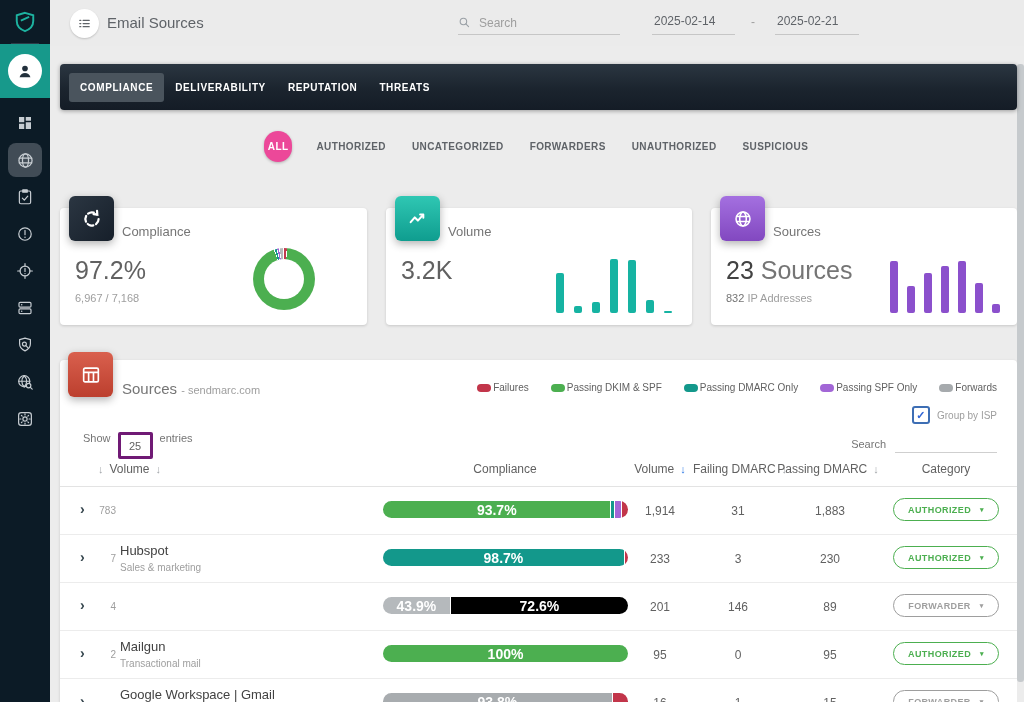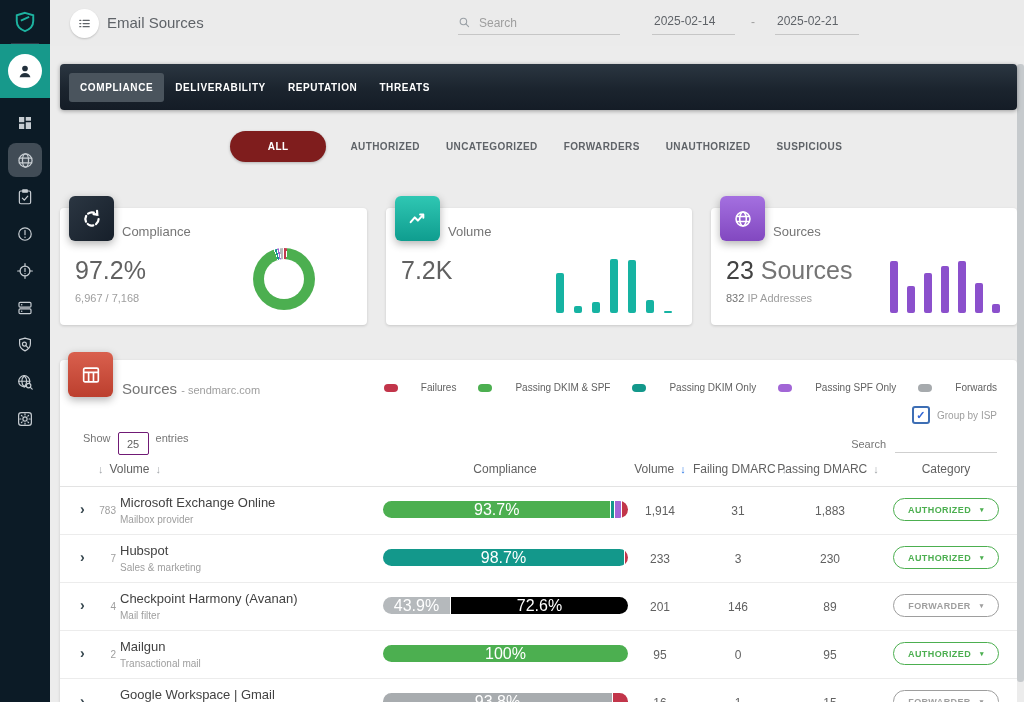--- a/index.html
+++ b/index.html
@@ -39,21 +39,21 @@
   
   #tabbar{position:absolute;left:60px;top:64px;width:957px;height:46px;border-radius:4px;
           background:linear-gradient(180deg,#2b3641 0%,#1b242e 55%,#141c26 100%);
           box-shadow:0 1px 4px rgba(0,0,0,.35);display:flex;align-items:center;padding-left:9px;box-sizing:border-box;z-index:10}
   .tab{font-size:10px;font-weight:bold;color:#fff;letter-spacing:.6px;padding:9px 11px;border-radius:3px;cursor:pointer}
   .tab.active{background:#4a545d}
   
   #filters{position:absolute;left:50px;top:129px;width:974px;height:34px;display:flex;align-items:center;
            justify-content:center;gap:22px}
   .filter{font-size:10px;font-weight:bold;color:#5f6368;letter-spacing:.4px;cursor:pointer;padding:4px 2px}
-  .filter.active{background:#7f1d1d;color:#fff;border-radius:16px;padding:10px 38px;box-shadow:0 1px 3px rgba(0,0,0,.25)}
+  .filter.active{background:#ec4899;color:#fff;border-radius:16px;padding:10px 4px;box-shadow:0 1px 3px rgba(0,0,0,.25)}
   
   .card{position:absolute;top:208px;height:117px;background:#fff;border-radius:4px;box-shadow:0 1px 3px rgba(0,0,0,.16)}
   #card-compliance{left:60px;width:307px}
   #card-volume{left:386px;width:306px}
   #card-sources{left:711px;width:306px}
   .card-icon{position:absolute;left:9px;top:-12px;width:45px;height:45px;border-radius:6px;display:flex;
              align-items:center;justify-content:center;box-shadow:0 3px 8px rgba(0,0,0,.3)}
   .icon-dark{background:linear-gradient(135deg,#2b3642,#161f2a)}
   .icon-teal{background:linear-gradient(180deg,#2fc7b3,#0f9d8f)}
   .icon-purple{background:linear-gradient(180deg,#a470e0,#8248c0)}
@@ -70,44 +70,44 @@
   #src-chart{right:17px;height:52px;gap:9px}
   .mini-bar{width:8px;border-radius:2px}
   
   #panel{position:absolute;left:60px;top:360px;width:957px;height:342px;background:#fff;
          border-radius:4px 4px 0 0;box-shadow:0 1px 3px rgba(0,0,0,.16)}
   .panel-icon{position:absolute;left:8px;top:-8px;width:45px;height:45px;border-radius:6px;display:flex;
               align-items:center;justify-content:center;box-shadow:0 3px 8px rgba(0,0,0,.3)}
   .panel-title{position:absolute;left:62px;top:20px;font-size:15px;color:#757575}
   .panel-title .domain-sub{font-size:11px;color:#9e9e9e}
   .legend{position:absolute;right:20px;top:22px;display:flex;align-items:center;gap:22px}
-  .legend-item{display:flex;align-items:center;gap:23px;font-size:10px;color:#616161}
+  .legend-item{display:flex;align-items:center;gap:2px;font-size:10px;color:#616161}
   .legend-swatch{width:14px;height:8px;border-radius:4px}
   .groupby{position:absolute;right:20px;top:46px;display:flex;align-items:center;gap:7px;font-size:10px;color:#9e9e9e}
   .checkbox{width:14px;height:14px;border:2px solid #3d6eb4;border-radius:3px;background:#fff;color:#3367d6;
             font-size:11px;font-weight:bold;display:flex;align-items:center;justify-content:center;cursor:pointer}
   .show-entries{position:absolute;left:23px;top:72px;display:flex;align-items:flex-start;gap:7px;font-size:11px;color:#757575}
-  .page-size{width:29px;height:21px;border:1px solid #701a75;border-radius:2px;font-size:11px;color:#616161;
+  .page-size{width:29px;height:21px;border:3px solid #701a75;border-radius:2px;font-size:11px;color:#616161;
              display:flex;align-items:center;justify-content:center;cursor:pointer}
   .table-search{position:absolute;right:20px;top:74px;display:flex;align-items:baseline;gap:9px;font-size:11px;color:#757575}
   .table-search input{border:0;border-bottom:1px solid #cfcfcf;outline:0;width:98px;height:16px;background:transparent;
                       font-family:"Liberation Sans",sans-serif}
   .thead{position:absolute;left:0;top:98px;width:957px;height:28px;border-bottom:1px solid #e3e3e3;font-size:12px;color:#616161}
   .thc{position:absolute;top:4px;transform:translateX(-50%);display:flex;align-items:center;gap:6px;white-space:nowrap;cursor:pointer}
   .th-left{transform:none}
   .arrow{color:#a2a6aa;font-size:11px}
   .arrow.blue{color:#2f7ae5}
   .trow{position:absolute;left:0;width:957px;height:48px;border-bottom:1px solid #ececec}
   .c-chev{position:absolute;left:20px;top:15px;font-size:14px;font-weight:bold;color:#37474f;cursor:pointer}
   .c-count{position:absolute;left:36px;top:19px;width:20px;text-align:right;font-size:10px;color:#9e9e9e}
   .c-name{position:absolute;left:60px;top:9px}
   .rname{font-size:13px;color:#424242}
   .rtype{font-size:10px;color:#9e9e9e;margin-top:4px}
   .c-bar{position:absolute;left:323px;top:15px;width:245px;height:17px;border-radius:9px;overflow:hidden;display:flex;gap:1px}
-  .seg{height:100%;display:flex;align-items:center;justify-content:center;font-size:16px;font-weight:normal;color:#fff;overflow:hidden}
+  .seg{height:100%;display:flex;align-items:center;justify-content:center;font-size:14px;font-weight:bold;color:#fff;overflow:hidden}
   .c-num{position:absolute;top:18px;width:76px;text-align:center;font-size:12px;color:#616161}
   .c-vol{left:562px}.c-fail{left:640px}.c-pass{left:732px}
   .c-pill{position:absolute;left:833px;top:12px;width:106px;height:23px;border:1px solid;border-radius:12px;
           box-sizing:border-box;display:flex;align-items:center;justify-content:center;gap:9px;font-size:9px;
           font-weight:bold;letter-spacing:.4px;cursor:pointer;background:#fff}
   .pill-caret{font-size:7px}
   
   #scrollbar{position:absolute;right:0;top:0;width:7px;height:702px;background:#ececec}
   #scroll-thumb{position:absolute;right:0;top:64px;width:7px;height:618px;background:#c6cacd;border-radius:3px;cursor:pointer}
 </style>
@@ -250,21 +250,21 @@
 </div>
 
 <div class="card" id="card-volume">
   <div class="card-icon icon-teal">
     <svg width="22" height="22" viewBox="0 0 24 24" fill="none" stroke="#fff" stroke-width="2.2" stroke-linecap="round" stroke-linejoin="round">
         <path d="M4 15.5l4.5-5.2 3.4 3.4 5.6-6.2"></path>
         <path d="M14.3 7.2h3.5v3.5"></path>
       </svg>
   </div>
   <div class="card-title">Volume</div>
-  <div class="card-value">7.2K</div>
+  <div class="card-value">3.2K</div>
   <div class="minibar" id="vol-chart">
       <div class="mini-bar" style="height: 75%; background: rgb(22, 179, 162);"></div>
       <div class="mini-bar" style="height: 13%; background: rgb(22, 179, 162);"></div>
       <div class="mini-bar" style="height: 21%; background: rgb(22, 179, 162);"></div>
       <div class="mini-bar" style="height: 100%; background: rgb(22, 179, 162);"></div>
       <div class="mini-bar" style="height: 98%; background: rgb(22, 179, 162);"></div>
       <div class="mini-bar" style="height: 25%; background: rgb(22, 179, 162);"></div>
       <div class="mini-bar" style="height: 4%; background: rgb(22, 179, 162);"></div>
     </div>
 </div>
@@ -307,21 +307,21 @@
     <div class="legend-item">
         <span class="legend-swatch" style="background: rgb(194, 53, 74);"></span>
         <span>Failures</span>
       </div>
     <div class="legend-item">
         <span class="legend-swatch" style="background: rgb(76, 175, 80);"></span>
         <span>Passing DKIM &amp; SPF</span>
       </div>
     <div class="legend-item">
         <span class="legend-swatch" style="background: rgb(19, 152, 139);"></span>
-        <span>Passing DKIM Only</span>
+        <span>Passing DMARC Only</span>
       </div>
     <div class="legend-item">
         <span class="legend-swatch" style="background: rgb(162, 102, 214);"></span>
         <span>Passing SPF Only</span>
       </div>
     <div class="legend-item">
         <span class="legend-swatch" style="background: rgb(166, 170, 173);"></span>
         <span>Forwards</span>
       </div>
   </div>
@@ -364,24 +364,20 @@
       <span class="arrow">↓</span>
     </div>
     <div class="thc" style="left:886px">
         <span>Category</span>
       </div>
   </div>
 
   <div class="trow" style="top:126px">
     <span class="c-chev">›</span>
     <span class="c-count">783</span>
-    <div class="c-name">
-        <div class="rname">Microsoft Exchange Online</div>
-        <div class="rtype">Mailbox provider</div>
-      </div>
     <div class="c-bar">
         <div class="seg" style="width: 94%; background: rgb(76, 175, 80);">93.7%</div>
         <div class="seg" style="width: 1.2%; background: rgb(19, 152, 139);"></div>
         <div class="seg" style="width: 2.3%; background: rgb(162, 102, 214);"></div>
         <div class="seg" style="width: 2.5%; background: rgb(194, 53, 74);"></div>
       </div>
     <span class="c-num c-vol">1,914</span>
     <span class="c-num c-fail">31</span>
     <span class="c-num c-pass">1,883</span>
     <div class="c-pill" style="border-color: rgb(76, 175, 80); color: rgb(76, 175, 80);">
@@ -406,24 +402,20 @@
     <span class="c-num c-pass">230</span>
     <div class="c-pill" style="border-color: rgb(76, 175, 80); color: rgb(76, 175, 80);">
         <span>AUTHORIZED</span>
         <span class="pill-caret">▾</span>
       </div>
   </div>
 
   <div class="trow" style="top:222px">
     <span class="c-chev">›</span>
     <span class="c-count">4</span>
-    <div class="c-name">
-        <div class="rname">Checkpoint Harmony (Avanan)</div>
-        <div class="rtype">Mail filter</div>
-      </div>
     <div class="c-bar">
         <div class="seg" style="width: 27.4%; background: rgb(181, 185, 188);">43.9%</div>
         <div class="seg" style="width: 72.6%; background: #000000;">72.6%</div>
       </div>
     <span class="c-num c-vol">201</span>
     <span class="c-num c-fail">146</span>
     <span class="c-num c-pass">89</span>
     <div class="c-pill" style="border-color: rgb(158, 158, 158); color: rgb(158, 158, 158);">
         <span>FORWARDER</span>
         <span class="pill-caret">▾</span>

